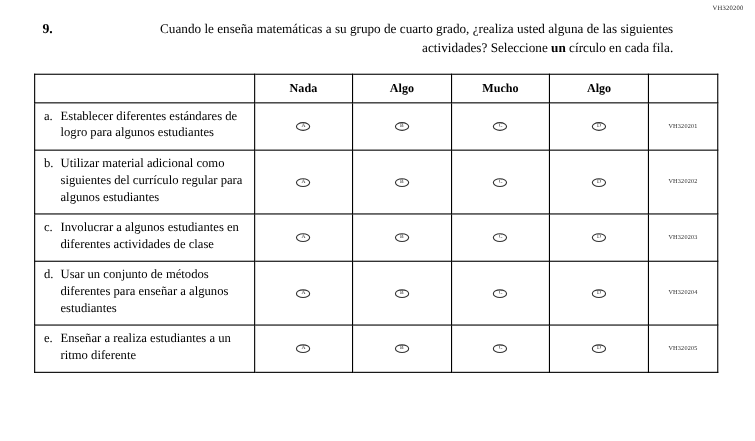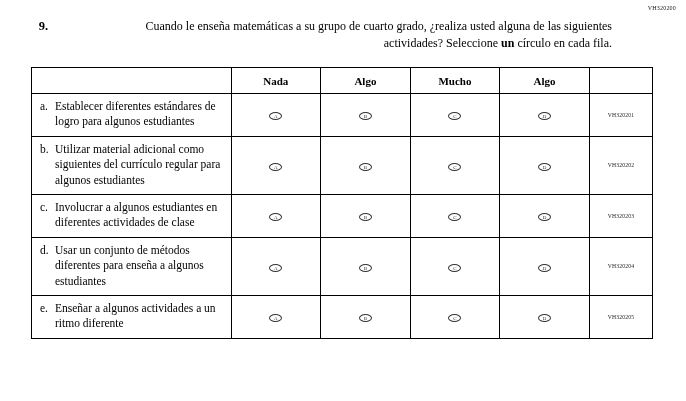--- a/index.html
+++ b/index.html
@@ -190,34 +190,34 @@
       <td class="opt"><span class="bubble"><span>A</span></span></td>
       <td class="opt"><span class="bubble"><span>B</span></span></td>
       <td class="opt"><span class="bubble"><span>C</span></span></td>
       <td class="opt"><span class="bubble"><span>D</span></span></td>
       <td class="code">VH320203</td>
     </tr>
     <tr>
       <td class="item">
         <div class="item-row">
           <span class="item-letter">d.</span>
-          <span class="item-text">Usar un conjunto de métodos diferentes para enseña a algunos estudiantes</span>
+          <span class="item-text">Usar un conjunto de métodos diferentes para enseñar a algunos estudiantes</span>
         </div>
       </td>
       <td class="opt"><span class="bubble"><span>A</span></span></td>
       <td class="opt"><span class="bubble"><span>B</span></span></td>
       <td class="opt"><span class="bubble"><span>C</span></span></td>
       <td class="opt"><span class="bubble"><span>D</span></span></td>
       <td class="code">VH320204</td>
     </tr>
     <tr>
       <td class="item">
         <div class="item-row">
           <span class="item-letter">e.</span>
-          <span class="item-text">Enseñar a algunos actividades a un ritmo diferente</span>
+          <span class="item-text">Enseñar a realiza estudiantes a un ritmo diferente</span>
         </div>
       </td>
       <td class="opt"><span class="bubble"><span>A</span></span></td>
       <td class="opt"><span class="bubble"><span>B</span></span></td>
       <td class="opt"><span class="bubble"><span>C</span></span></td>
       <td class="opt"><span class="bubble"><span>D</span></span></td>
       <td class="code">VH320205</td>
     </tr>
   </tbody>
 </table>

